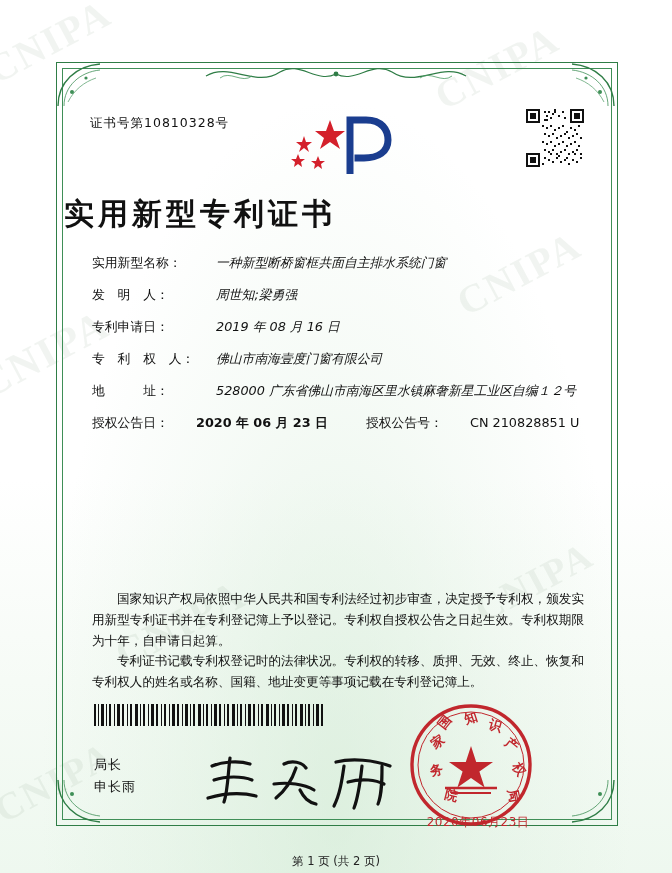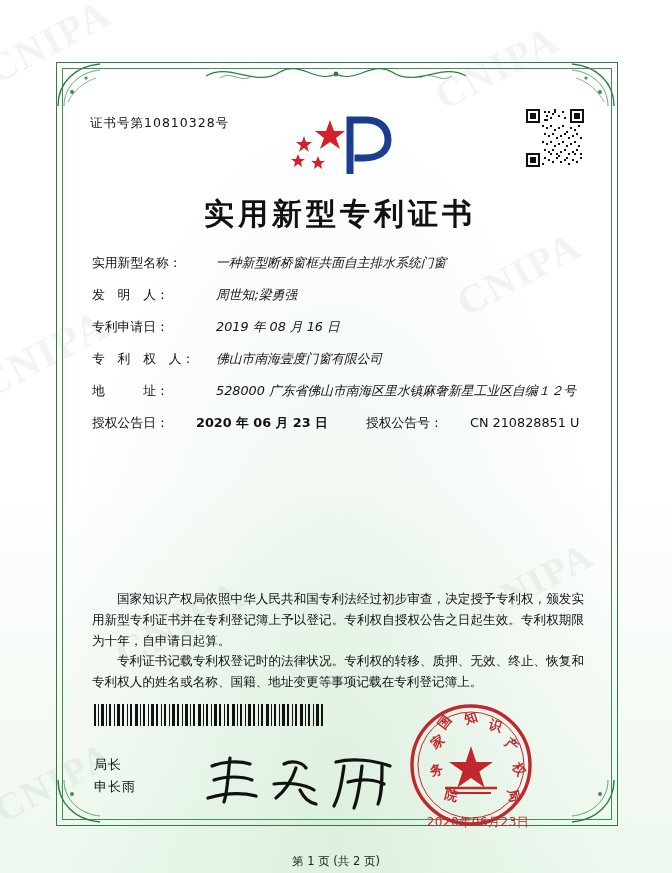--- a/index.html
+++ b/index.html
@@ -66,21 +66,20 @@
   }
   
   .logo{position:absolute;left:232px;top:52px;width:110px;height:60px;}
   
   .qr{
     position:absolute;right:32px;top:47px;width:58px;height:58px;
     background:#fff;
   }
   .title{
     position:absolute;left:0;right:0;top:132px;
-    text-align:center;
     font-family:"DejaVu Sans","Liberation Sans",sans-serif;
     font-weight:700;
     font-size:30px;letter-spacing:4px;color:#111;padding-left:8px;
   }
 
   .fields{position:absolute;left:36px;top:188px;width:492px;}
   .row{
     display:flex;align-items:flex-start;
     font-size:12.8px;color:#111;line-height:26px;
     margin-bottom:6px;

